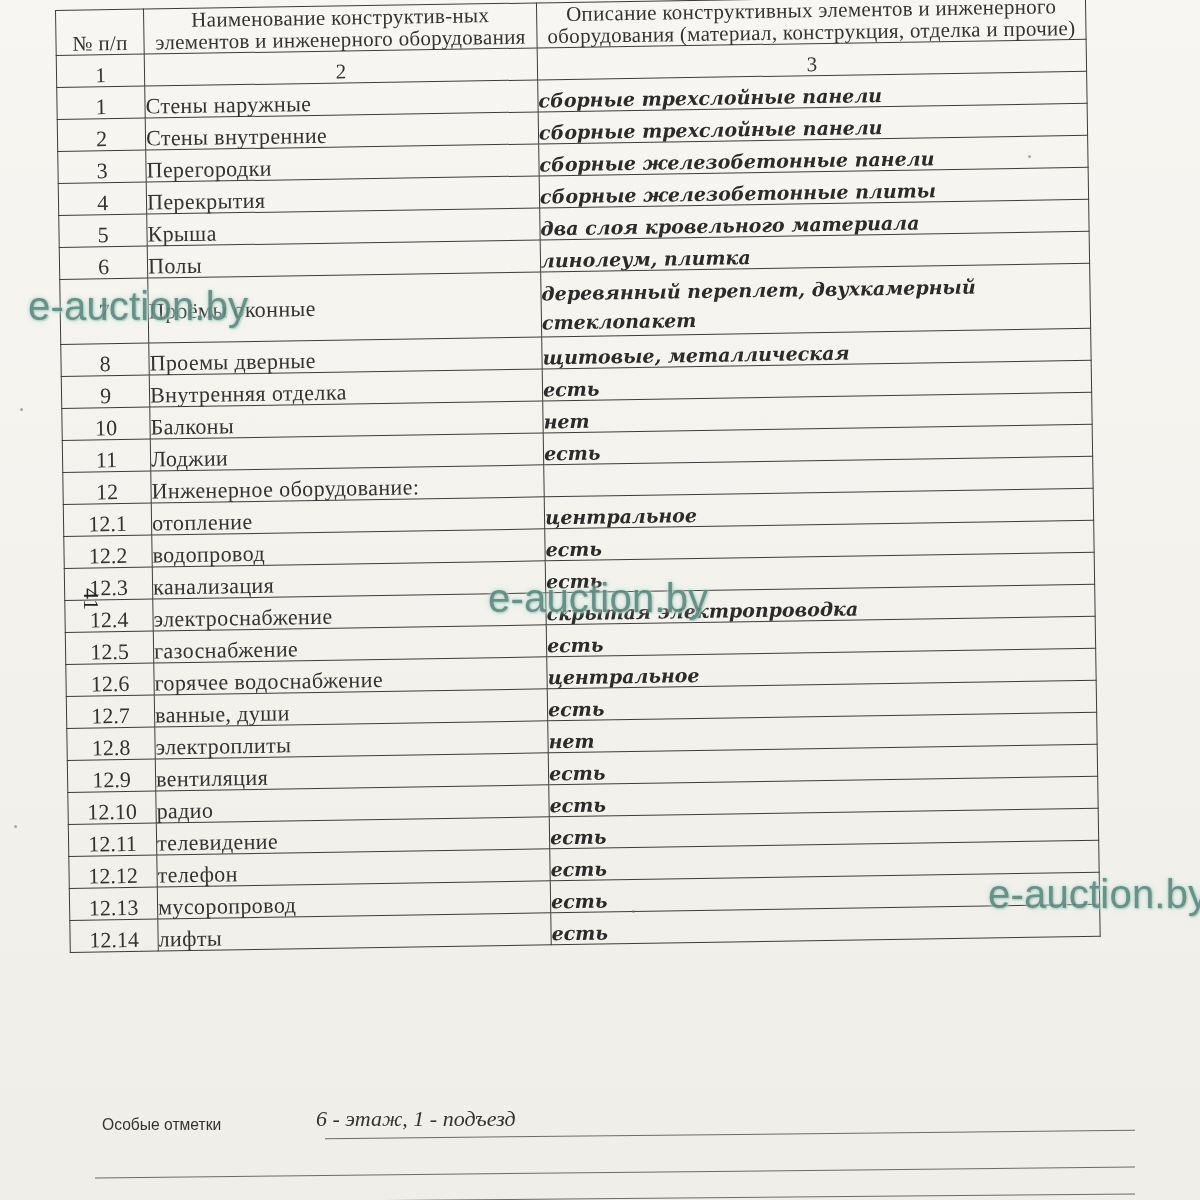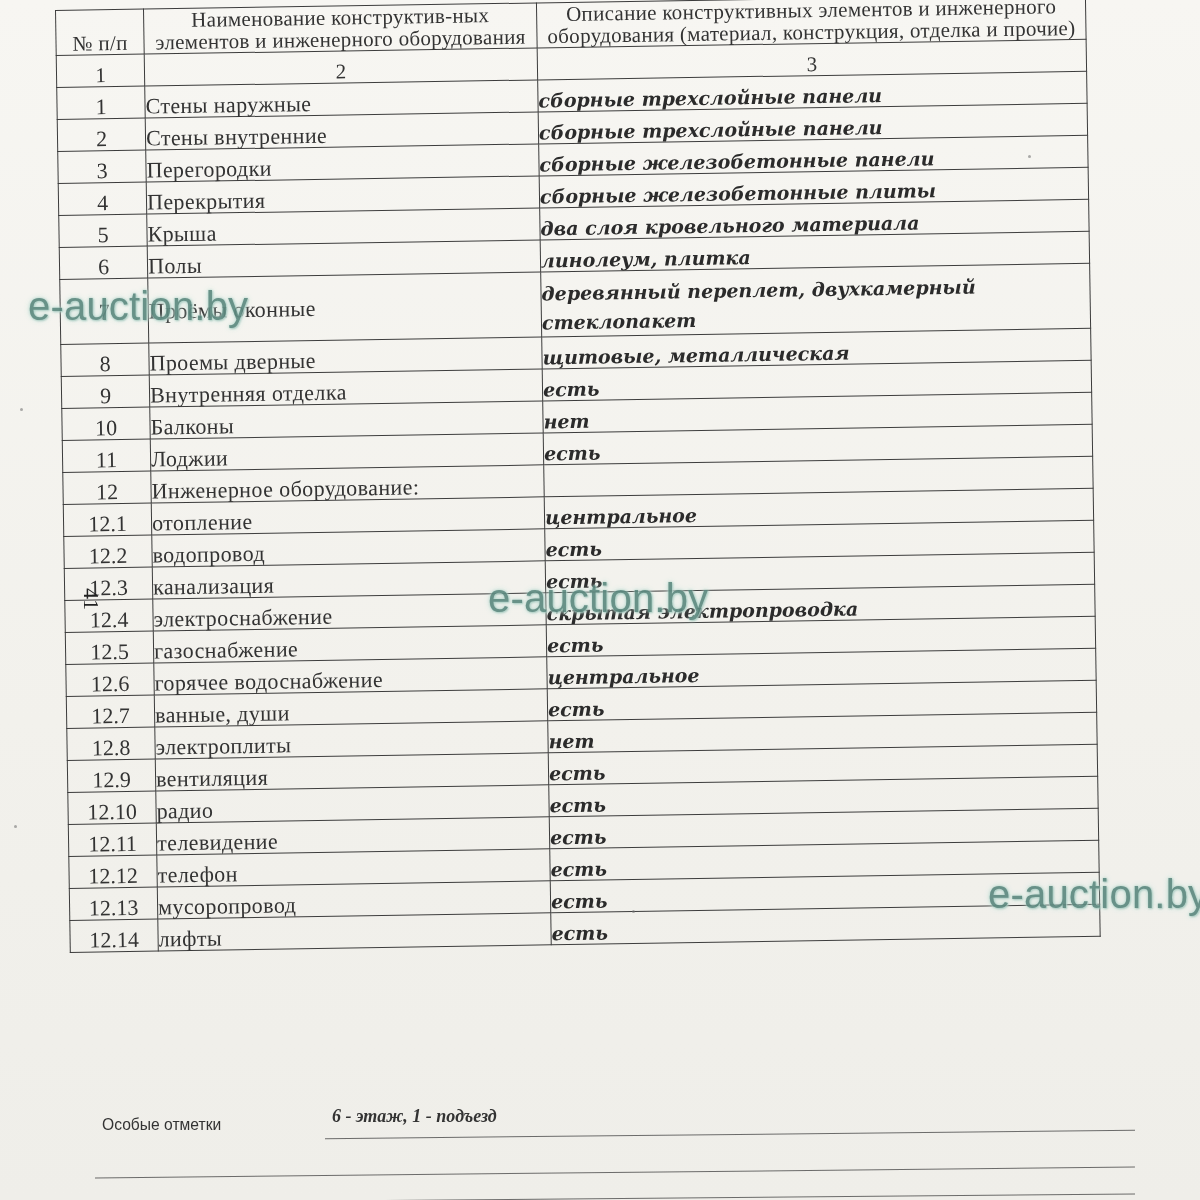--- a/index.html
+++ b/index.html
@@ -49,22 +49,22 @@
   tr.tall td.desc { line-height: 1.5; }
   .notes {
     position: absolute; left: 100px; top: 1098px; width: 1040px;
   }
   .notes-label {
     position: absolute; left: 2px; top: 17px;
     font-family: "Liberation Sans", sans-serif; font-size: 17px; color: #333;
     transform: scaleX(0.92); transform-origin: 0 0;
   }
   .notes-value {
-    position: absolute; left: 232px; top: 8px;
-    font-family: "Liberation Serif", serif; font-style: italic; font-size: 18px; color: #333; font-weight: bold;
+    position: absolute; left: 216px; top: 8px;
+    font-family: "Liberation Serif", serif; font-style: italic; font-size: 22px; color: #333;
   }
   .rule { position: absolute; height: 1.4px; background: #4a4a4a; opacity: 0.8; }
   .watermark {
     position: absolute;
     font-family: Liberation Sans, sans-serif;
     font-size: 40px;
     color: #5d8a80;
     text-shadow: 0 0 3px #a9cfc4, 0 0 6px #c2e0d8, 1px 1px 2px #9cbfb5;
     opacity: 0.92;
     white-space: nowrap;

